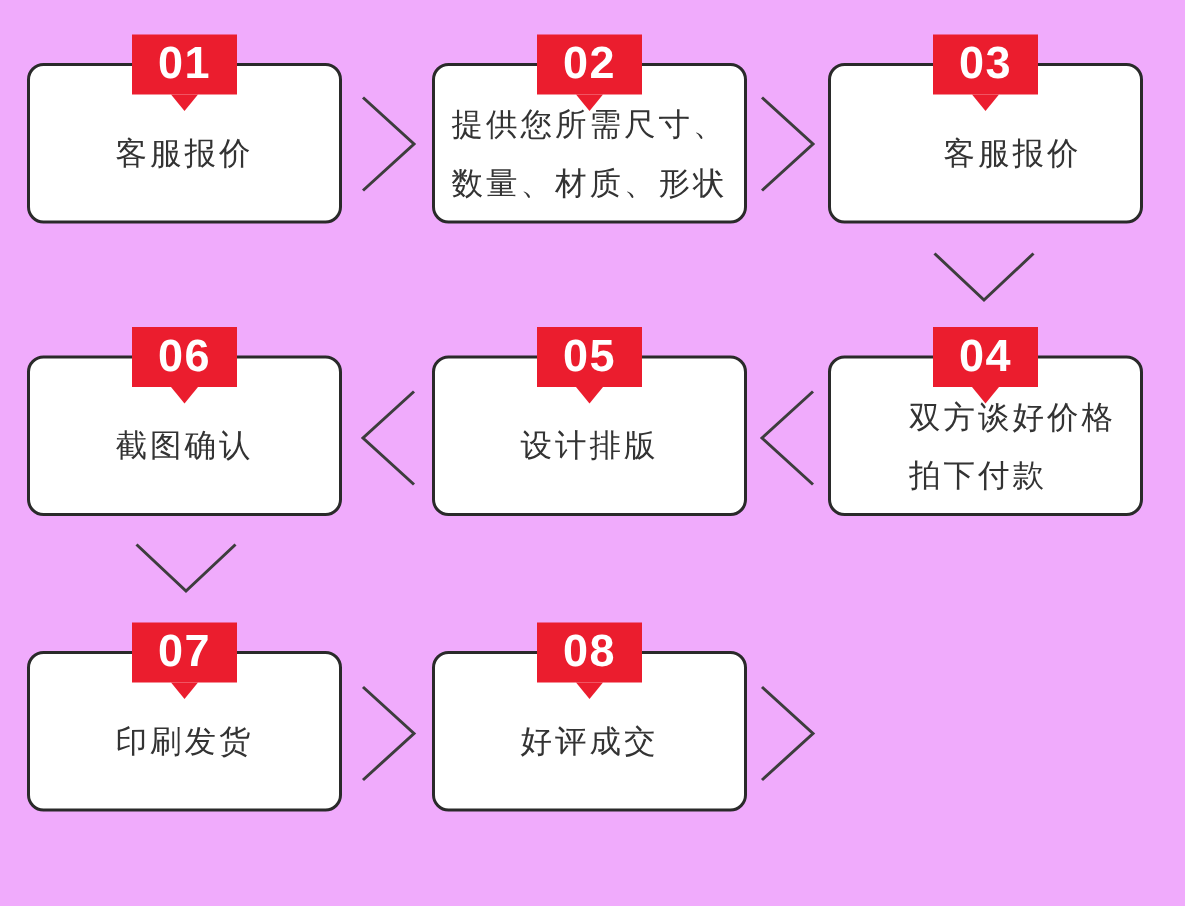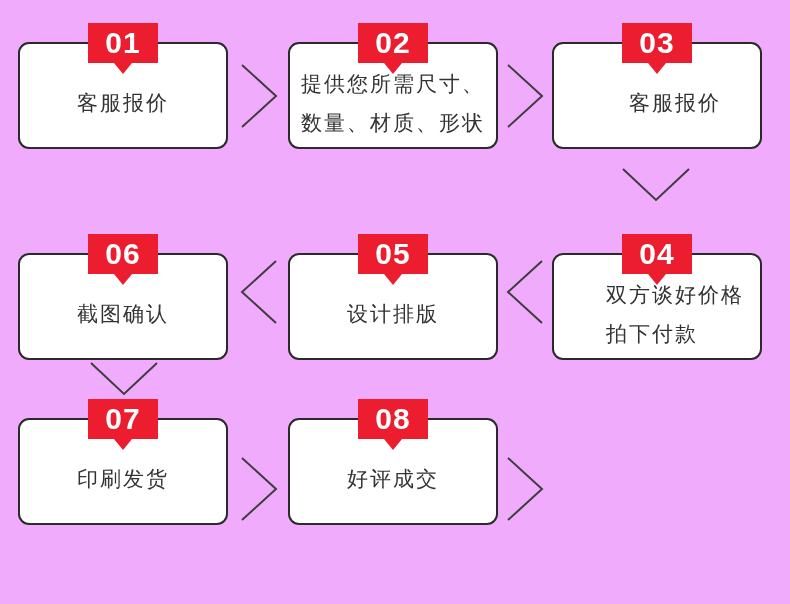--- a/index.html
+++ b/index.html
@@ -56,21 +56,21 @@
     top:40px;
     left:50%;
     transform:translateX(-50%);
     width:0;height:0;
     border-left:9px solid transparent;
     border-right:9px solid transparent;
     border-top:11px solid #EB1D2E;
   }
   .arrow{position:absolute;}
   
-  .r1{top:42px;}  .r2{top:253px;}  .r3{top:418px;align-items:center;}
+  .r1{top:42px;}  .r2{top:237px;}  .r3{top:434px;align-items:center;}
   .c1{left:18px;} .c2{left:288px;} .c3{left:552px;padding-left:36px;}
 </style>
 </head>
 <body>
 
 <div class="canvas">
 
   <div class="step-box r1 c1">
     <div class="badge">01</div>
     <div class="step-label">客服报价</div>

